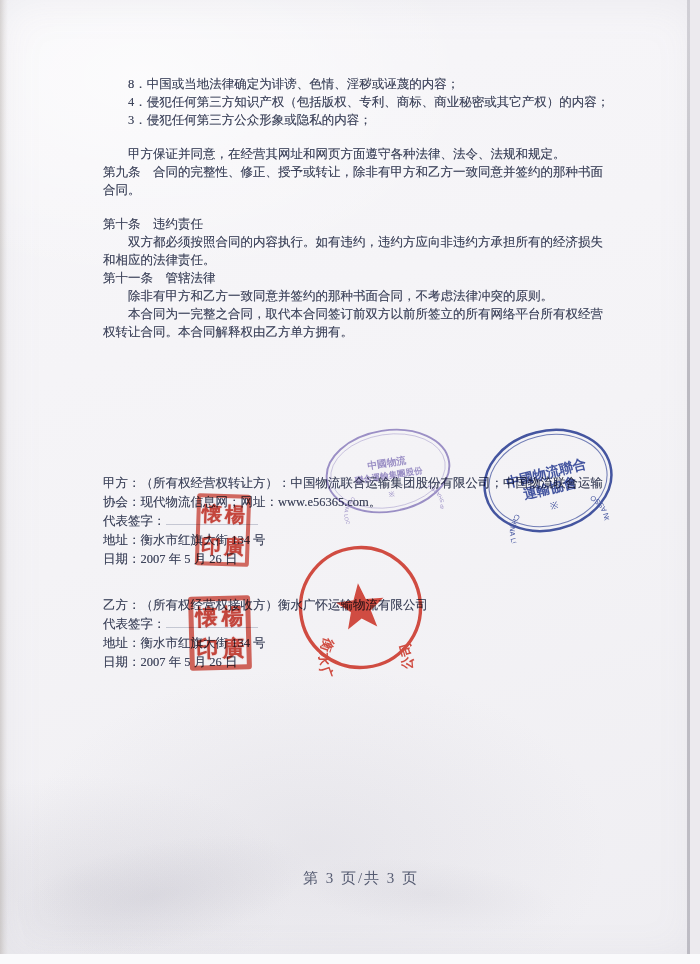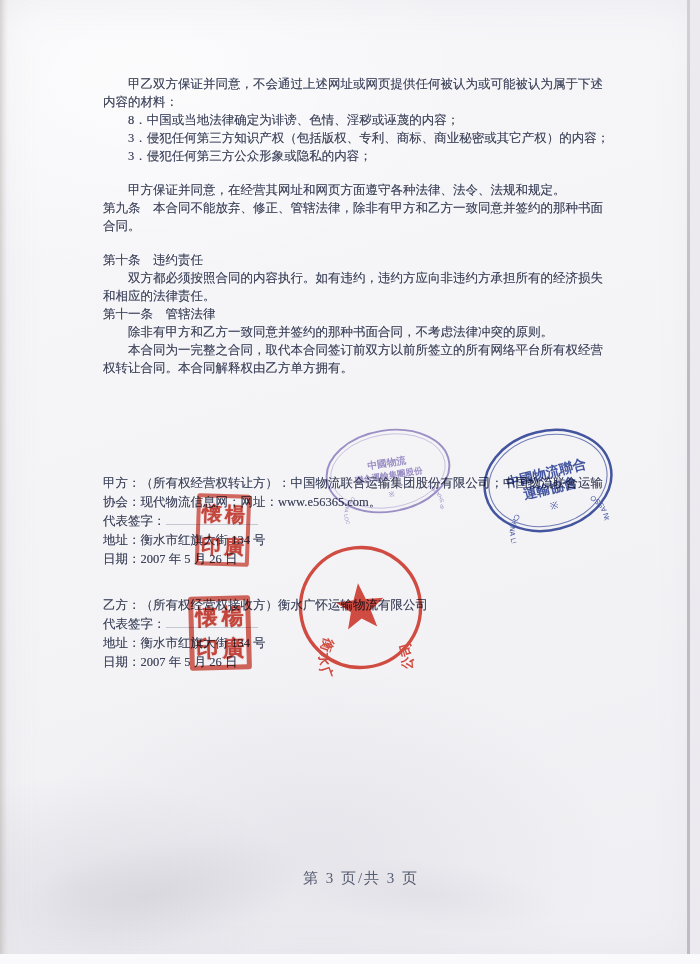--- a/index.html
+++ b/index.html
@@ -77,27 +77,26 @@
 <div class="page">
 
   <div class="edge-left"></div>
   <div class="crease-bl"></div>
   <div class="crease-mid"></div>
   <div class="edge-right-line"></div>
   <div class="edge-right-strip"></div>
   <div class="bottom-band"></div>
 
   <div class="doc">
-    <p class="indent">甲乙双方保证并同意，不会通过上述网址或网页提供任何被认为或可能被认为属于下述内容的材料：</p>
     <p class="indent">8．中国或当地法律确定为诽谤、色情、淫秽或诬蔑的内容；</p>
-    <p class="indent">3．侵犯任何第三方知识产权（包括版权、专利、商标、商业秘密或其它产权）的内容；</p>
+    <p class="indent">4．侵犯任何第三方知识产权（包括版权、专利、商标、商业秘密或其它产权）的内容；</p>
     <p class="indent">3．侵犯任何第三方公众形象或隐私的内容；</p>
     <div class="gap"></div>
     <p class="indent">甲方保证并同意，在经营其网址和网页方面遵守各种法律、法令、法规和规定。</p>
-    <p>第九条　本合同不能放弃、修正、管辖法律，除非有甲方和乙方一致同意并签约的那种书面合同。</p>
+    <p>第九条　合同的完整性、修正、授予或转让，除非有甲方和乙方一致同意并签约的那种书面合同。</p>
     <div class="gap"></div>
     <p>第十条　违约责任</p>
     <p class="indent">双方都必须按照合同的内容执行。如有违约，违约方应向非违约方承担所有的经济损失和相应的法律责任。</p>
     <p>第十一条　管辖法律</p>
     <p class="indent">除非有甲方和乙方一致同意并签约的那种书面合同，不考虑法律冲突的原则。</p>
     <p class="indent">本合同为一完整之合同，取代本合同签订前双方以前所签立的所有网络平台所有权经营权转让合同。本合同解释权由乙方单方拥有。</p>
   </div>
 
   <div class="sig sig-a">
     <div>甲方：（所有权经营权转让方）：中国物流联合运输集团股份有限公司；中国物流联合运输</div>

